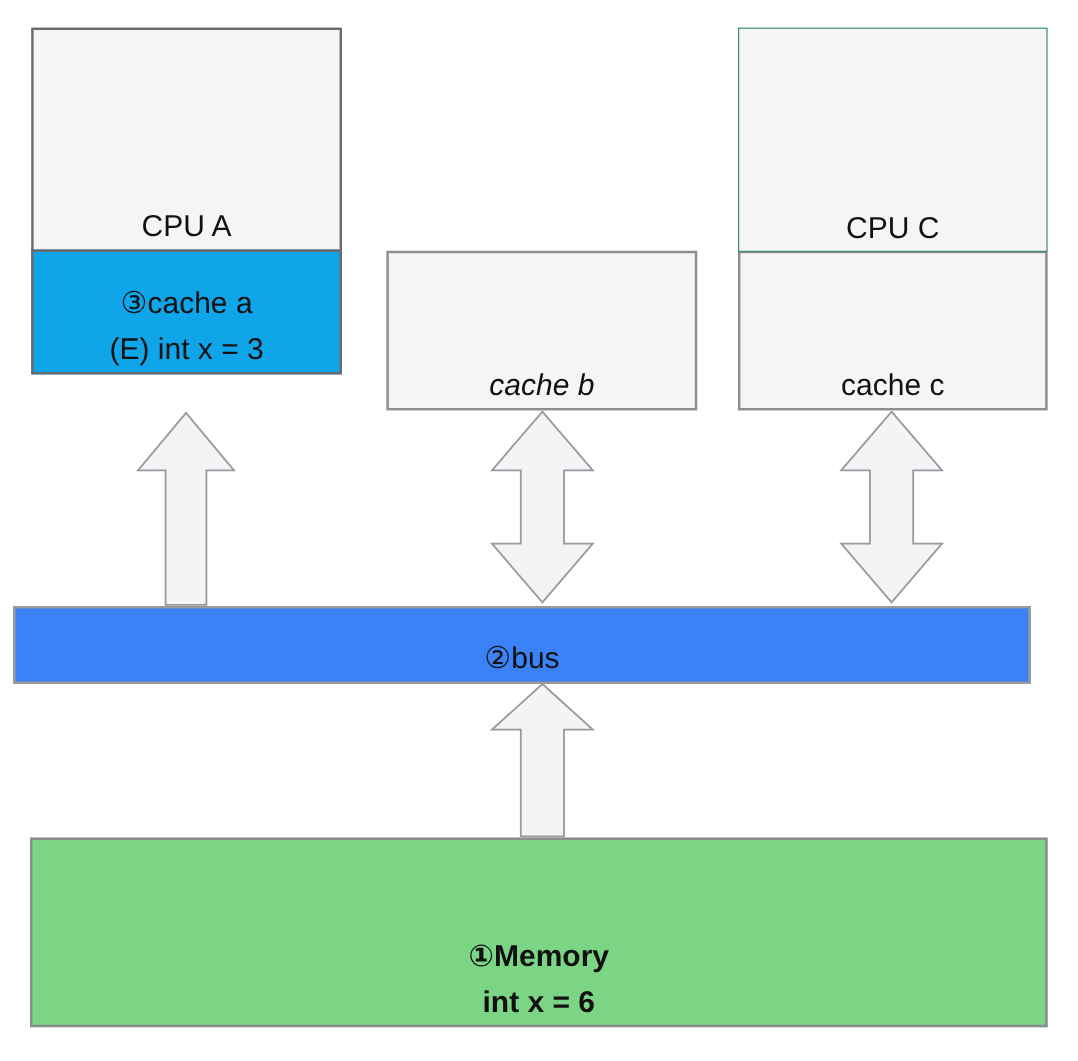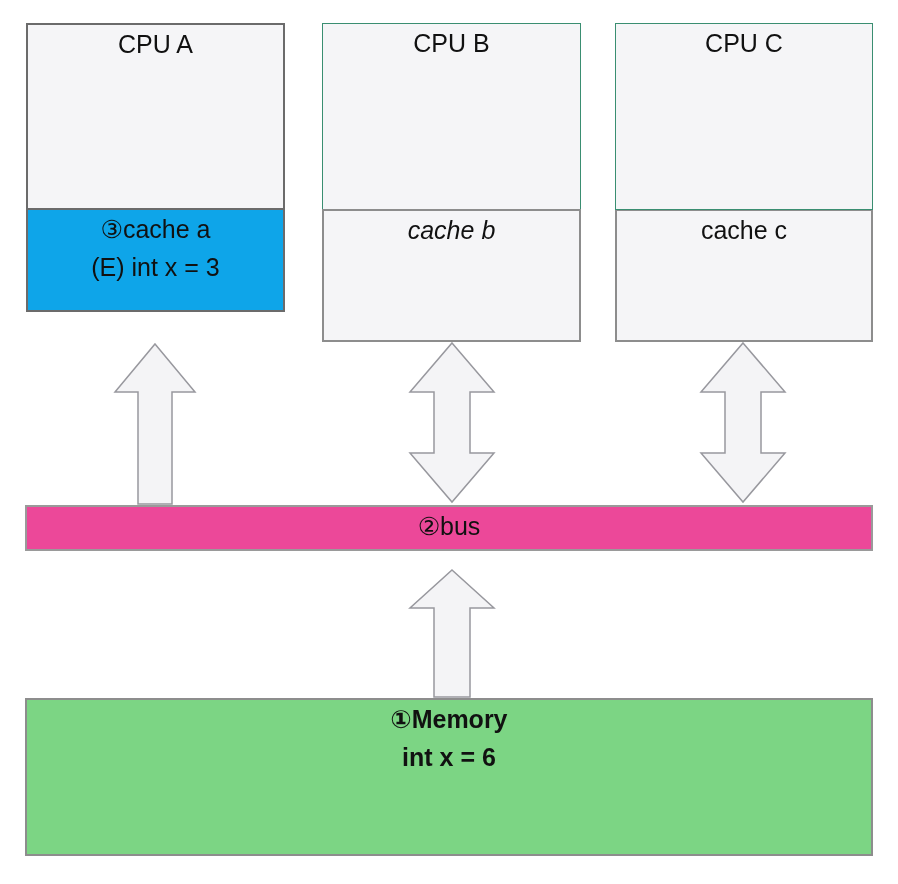--- a/index.html
+++ b/index.html
@@ -15,37 +15,37 @@
     background: #ffffff;
     overflow: hidden;
     color: #111;
   }
   .box {
     position: absolute;
     box-sizing: border-box;
     display: flex;
     flex-direction: column;
     align-items: center;
-    justify-content: flex-start;
+    justify-content: flex-end;
     text-align: center;
     font-size: 25px;
     line-height: 38px;
     background: #f5f5f7;
   }
   
   #cpu-a   { left: 26px;  top: 23px;  width: 259px; height: 187px; border: 2px solid #6b6b6b; }
   #cache-a { left: 26px;  top: 208px; width: 259px; height: 104px; border: 2px solid #6b6b6b; background: #0ea5e9; }
   
   #cpu-b   { left: 322px; top: 23px;  width: 259px; height: 187px; border: 1.5px solid #3a8e71; }
   #cache-b { left: 322px; top: 209px; width: 259px; height: 133px; border: 2px solid #8d8d8d; font-style: italic; }
   
   #cpu-c   { left: 615px; top: 23px;  width: 258px; height: 187px; border: 1.5px solid #3a8e71; }
   #cache-c { left: 615px; top: 209px; width: 258px; height: 133px; border: 2px solid #8d8d8d; }
   
-  #bus     { left: 25px;  top: 505px; width: 848px; height: 46px;  border: 2px solid #9a9a9a; background: #ec4899; }
+  #bus     { left: 11px;  top: 505px; width: 848px; height: 65px;  border: 2px solid #9a9a9a; background: #3b82f6; }
   #memory  { left: 25px;  top: 698px; width: 848px; height: 158px; border: 2px solid #8d8d8d; background: #7cd584; font-weight: bold; }
   #arrow-layer {
     position: absolute;
     left: 0; top: 0;
     width: 898px; height: 884px;
     pointer-events: none;
   }
   .arrow-shape {
     fill: #f4f4f6;
     stroke: #98989e;
@@ -66,23 +66,20 @@
   </svg>
 
   <div class="box" id="cpu-a">
     <div class="line">CPU A</div>
   </div>
   <div class="box" id="cache-a">
     <div class="line">③cache a</div>
     <div class="line">(E) int x = 3</div>
   </div>
 
-  <div class="box" id="cpu-b">
-    <div class="line">CPU B</div>
-  </div>
   <div class="box" id="cache-b">
     <div class="line">cache b</div>
   </div>
 
   <div class="box" id="cache-c">
     <div class="line">cache c</div>
   </div>
   <div class="box" id="cpu-c">
     <div class="line">CPU C</div>
   </div>

